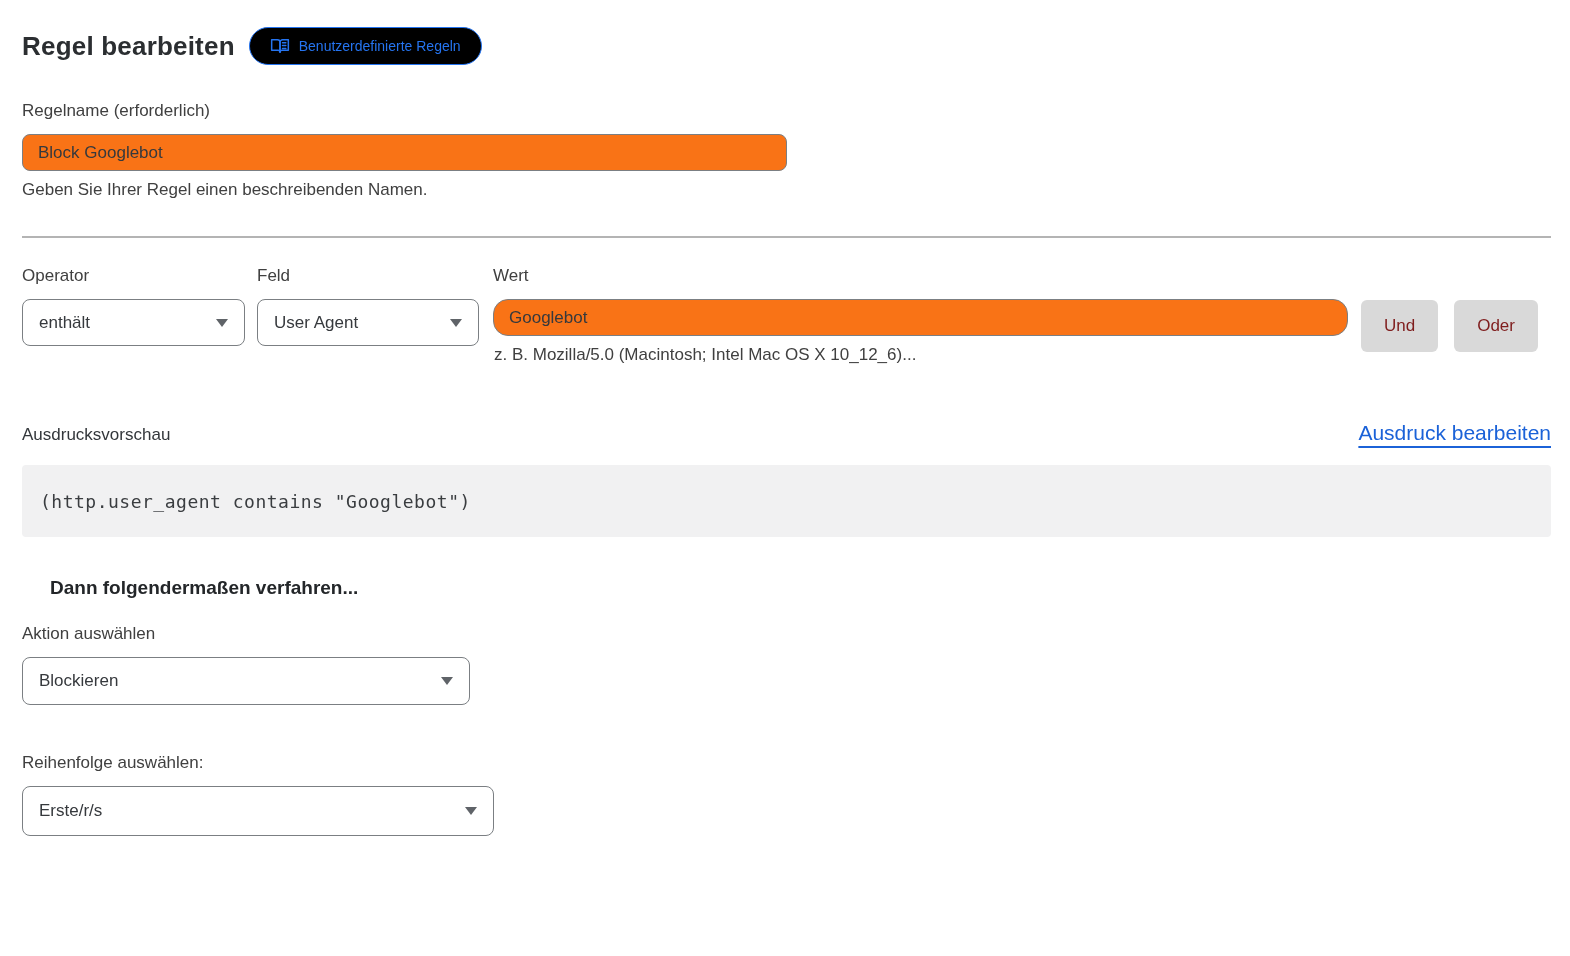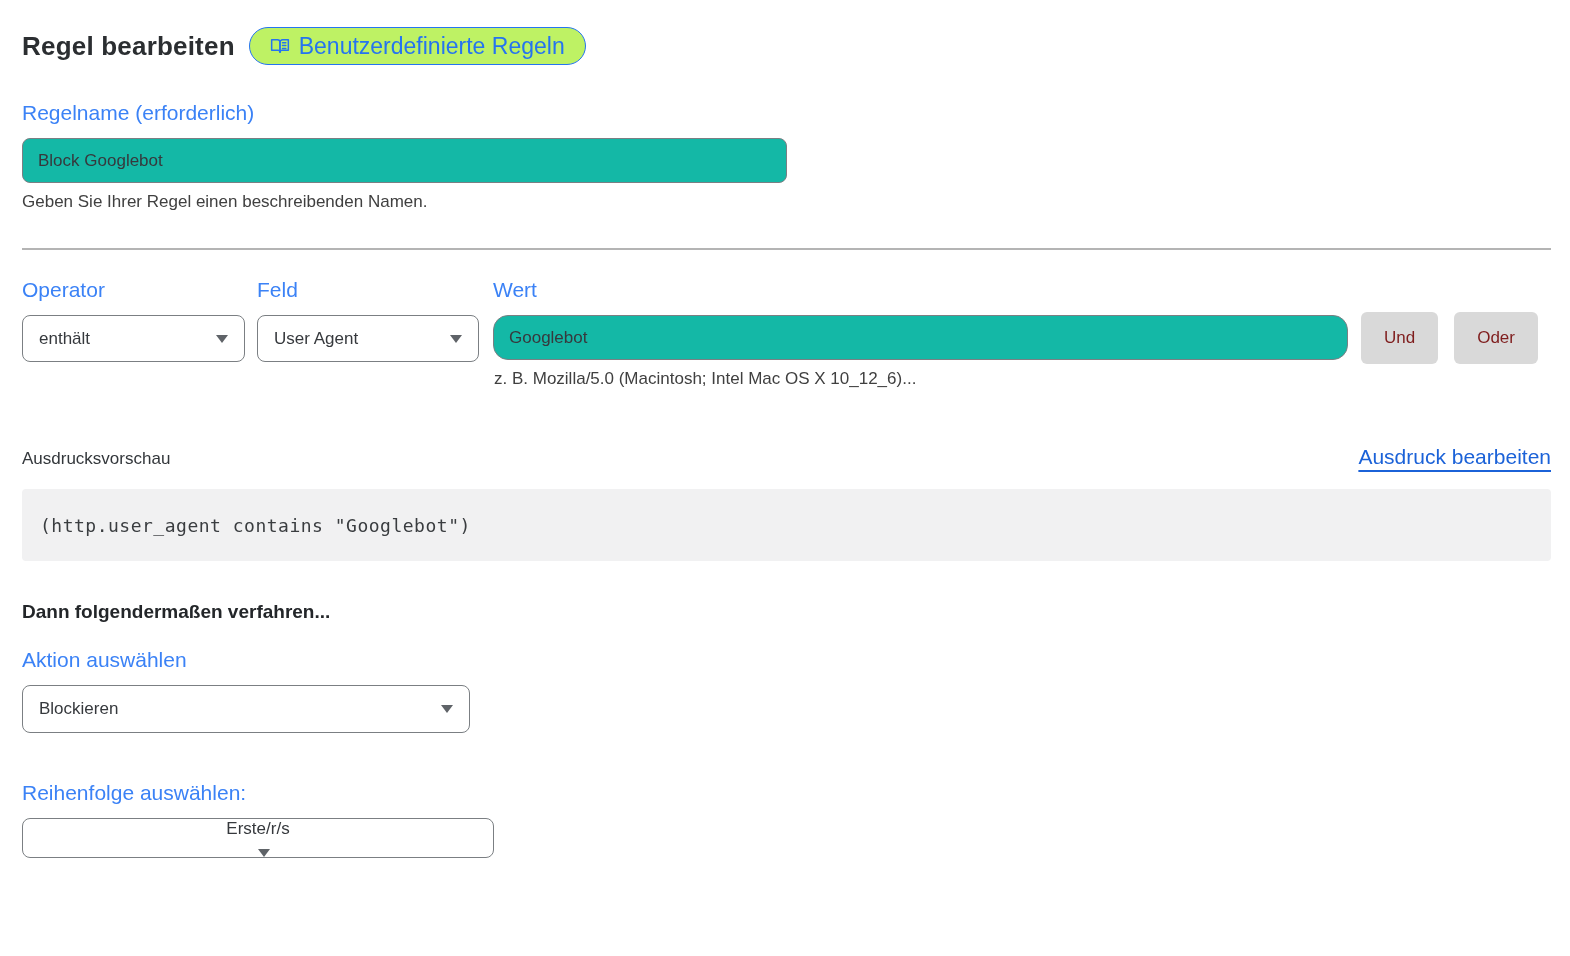--- a/index.html
+++ b/index.html
@@ -12,36 +12,36 @@
     overflow: hidden;
   }
   .page { padding: 26px 19px 40px 22px; }
 
   
   .title-row { display: flex; align-items: center; gap: 14px; height: 40px; }
   .page-title { font-size: 26px; font-weight: 700; color: #2b2e31; letter-spacing: .2px; }
   .pill-btn {
     display: inline-flex; align-items: center; gap: 9px;
     height: 38px; padding: 0 20px;
-    background: #bef264;
+    background: #000000;
     border: 1.5px solid #2574f0; border-radius: 19px;
-    color: #2574f0; font-size: 23px; font-family: inherit;
+    color: #2574f0; font-size: 14px; font-family: inherit;
     cursor: pointer; white-space: nowrap;
   }
   .pill-btn svg { display: block; }
 
   
-  .field-label { display: block; font-size: 21px; color: #3b82f6; margin-bottom: 13px; }
+  .field-label { display: block; font-size: 17px; color: #404040; margin-bottom: 13px; }
   .help-text { font-size: 17px; color: #404040; margin-top: 9px; }
 
   
   .text-input {
-    height: 45px; border: 1px solid #7b7f83; border-radius: 8px;
+    height: 37px; border: 1px solid #7b7f83; border-radius: 8px;
     font-family: inherit; font-size: 17px; color: #36393d;
-    padding: 0 15px; background: #14b8a6; outline: none; display: block;
+    padding: 0 15px; background: #f97316; outline: none; display: block;
   }
   .select-box {
     height: 47px; border: 1px solid #7b7f83; border-radius: 8px;
     background: #fff; display: flex; align-items: center;
     justify-content: space-between; padding: 0 16px;
     font-size: 17px; color: #36393d; cursor: pointer;
   }
   .caret {
     width: 0; height: 0;
     border-left: 6px solid transparent; border-right: 6px solid transparent;
@@ -81,27 +81,27 @@
   .code-box {
     margin-top: 20px; height: 72px; background: #f1f1f2; border-radius: 4px;
     display: flex; align-items: center; padding: 0 18px;
   }
   .code-box code {
     font-family: "DejaVu Sans Mono", monospace;
     font-size: 18px; color: #3a3d40; letter-spacing: .5px;
   }
 
   
-  .section-heading { font-size: 19px; font-weight: 700; color: #232629; }
+  .section-heading { font-size: 19px; font-weight: 700; color: #232629; margin-left: 28px; }
   .action-section { margin-top: 40px; }
   .action-section .field-label { margin-top: 25px; }
   .action-select { width: 448px; height: 48px; }
   .placement-section { margin-top: 48px; }
   .placement-section .field-label { margin-top: 24px; }
-  .placement-select { width: 472px; height: 40px; flex-direction: column; }
+  .placement-select { width: 472px; height: 50px; }
 </style>
 </head>
 <body>
 
 <div class="page">
 
   <div class="title-row">
     <h1 class="page-title">Regel bearbeiten</h1>
     <button class="pill-btn">
       <span>

